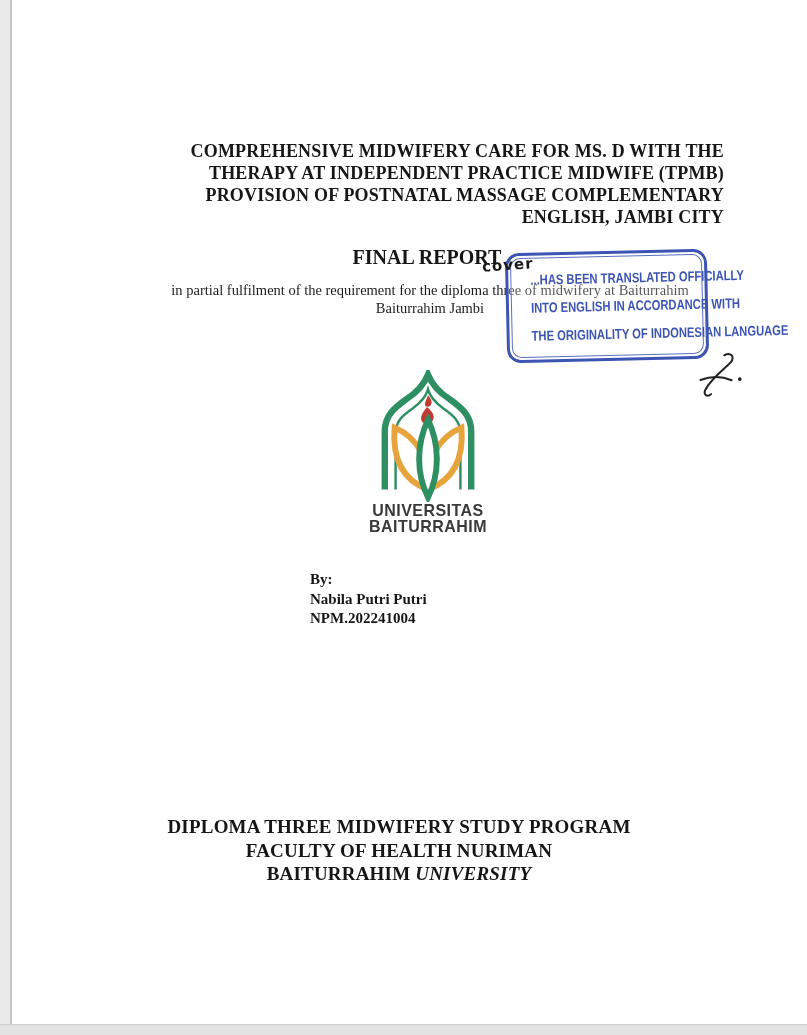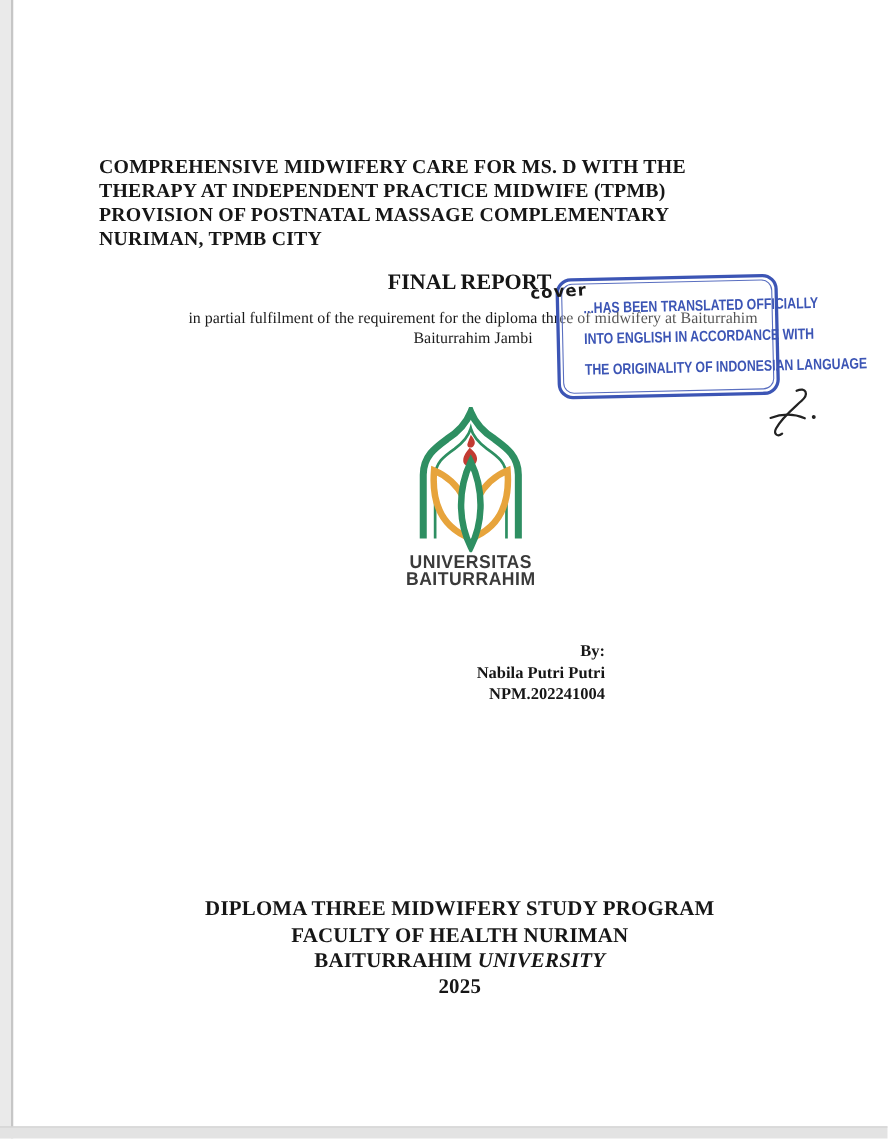--- a/index.html
+++ b/index.html
@@ -14,21 +14,21 @@
     position:absolute;left:0;top:0;width:10px;height:1035px;
     background:#eaeaea;border-right:2px solid #c6c6c6;
   }
   .edge-bottom{
     position:absolute;left:0;top:1024px;width:807px;height:11px;
     background:#e3e3e3;border-top:1px solid #cfcfcf;
   }
   
   .title{
     position:absolute;left:90px;top:140px;width:634px;
-    text-align:left;font-size:18px;font-weight:700;line-height:22px;
+    text-align:right;font-size:18px;font-weight:700;line-height:22px;
     letter-spacing:.2px;
   }
   .report-type{
     position:absolute;left:110px;top:246px;width:634px;
     text-align:center;font-size:20px;font-weight:700;
   }
   .note{
     position:absolute;left:122px;top:281px;width:616px;
     text-align:center;font-size:14.5px;line-height:18px;
     color:#1b1b1b;
@@ -63,43 +63,43 @@
   
   .logo{position:absolute;left:348px;top:370px;width:160px;text-align:center;}
   .logo svg{display:block;margin:0 auto;}
   .logo-text{
     margin-top:1px;
     font-family:"Liberation Sans", sans-serif;
     font-weight:700;font-size:17px;line-height:16px;color:#3a3a3a;
     letter-spacing:.5px;transform:scaleX(.94);transform-origin:center;
   }
   .author{
-    position:absolute;left:310px;top:583px;width:240px;
-    text-align:right;font-size:15px;font-weight:700;line-height:19.5px;
+    position:absolute;left:310px;top:570px;width:240px;
+    text-align:left;font-size:15px;font-weight:700;line-height:19.5px;
   }
   .footer{
-    position:absolute;left:100px;top:815px;width:636px;
+    position:absolute;left:81px;top:815px;width:636px;
     text-align:center;font-size:19px;font-weight:700;line-height:23.5px;
     letter-spacing:.2px;
   }
   .footer .it{font-style:italic;}
 </style>
 </head>
 <body>
 
 <div>
 
   <div class="edge-left"></div>
   <div class="edge-bottom"></div>
 
   <div class="title">
     <div>COMPREHENSIVE MIDWIFERY CARE FOR MS. D WITH THE</div>
     <div>THERAPY AT INDEPENDENT PRACTICE MIDWIFE (TPMB)</div>
     <div>PROVISION OF POSTNATAL MASSAGE COMPLEMENTARY</div>
-    <div>NURIMAN, TPMB CITY</div>
+    <div>ENGLISH, JAMBI CITY</div>
   </div>
 
   <div class="report-type">FINAL REPORT</div>
 
   <div class="note">
     <div>in partial fulfilment of the requirement for the diploma three of midwifery at Baiturrahim</div>
     <div>Baiturrahim Jambi</div>
   </div>
 
   <div class="stamp">
@@ -142,16 +142,15 @@
   <div class="author">
     <div>By:</div>
     <div>Nabila Putri Putri</div>
     <div>NPM.202241004</div>
   </div>
 
   <div class="footer">
     <div>DIPLOMA THREE MIDWIFERY STUDY PROGRAM</div>
     <div>FACULTY OF HEALTH NURIMAN</div>
     <div><span>BAITURRAHIM </span><span class="it">UNIVERSITY</span></div>
-    <div>2025</div>
   </div>
 
 </div>
 
 </body></html>

